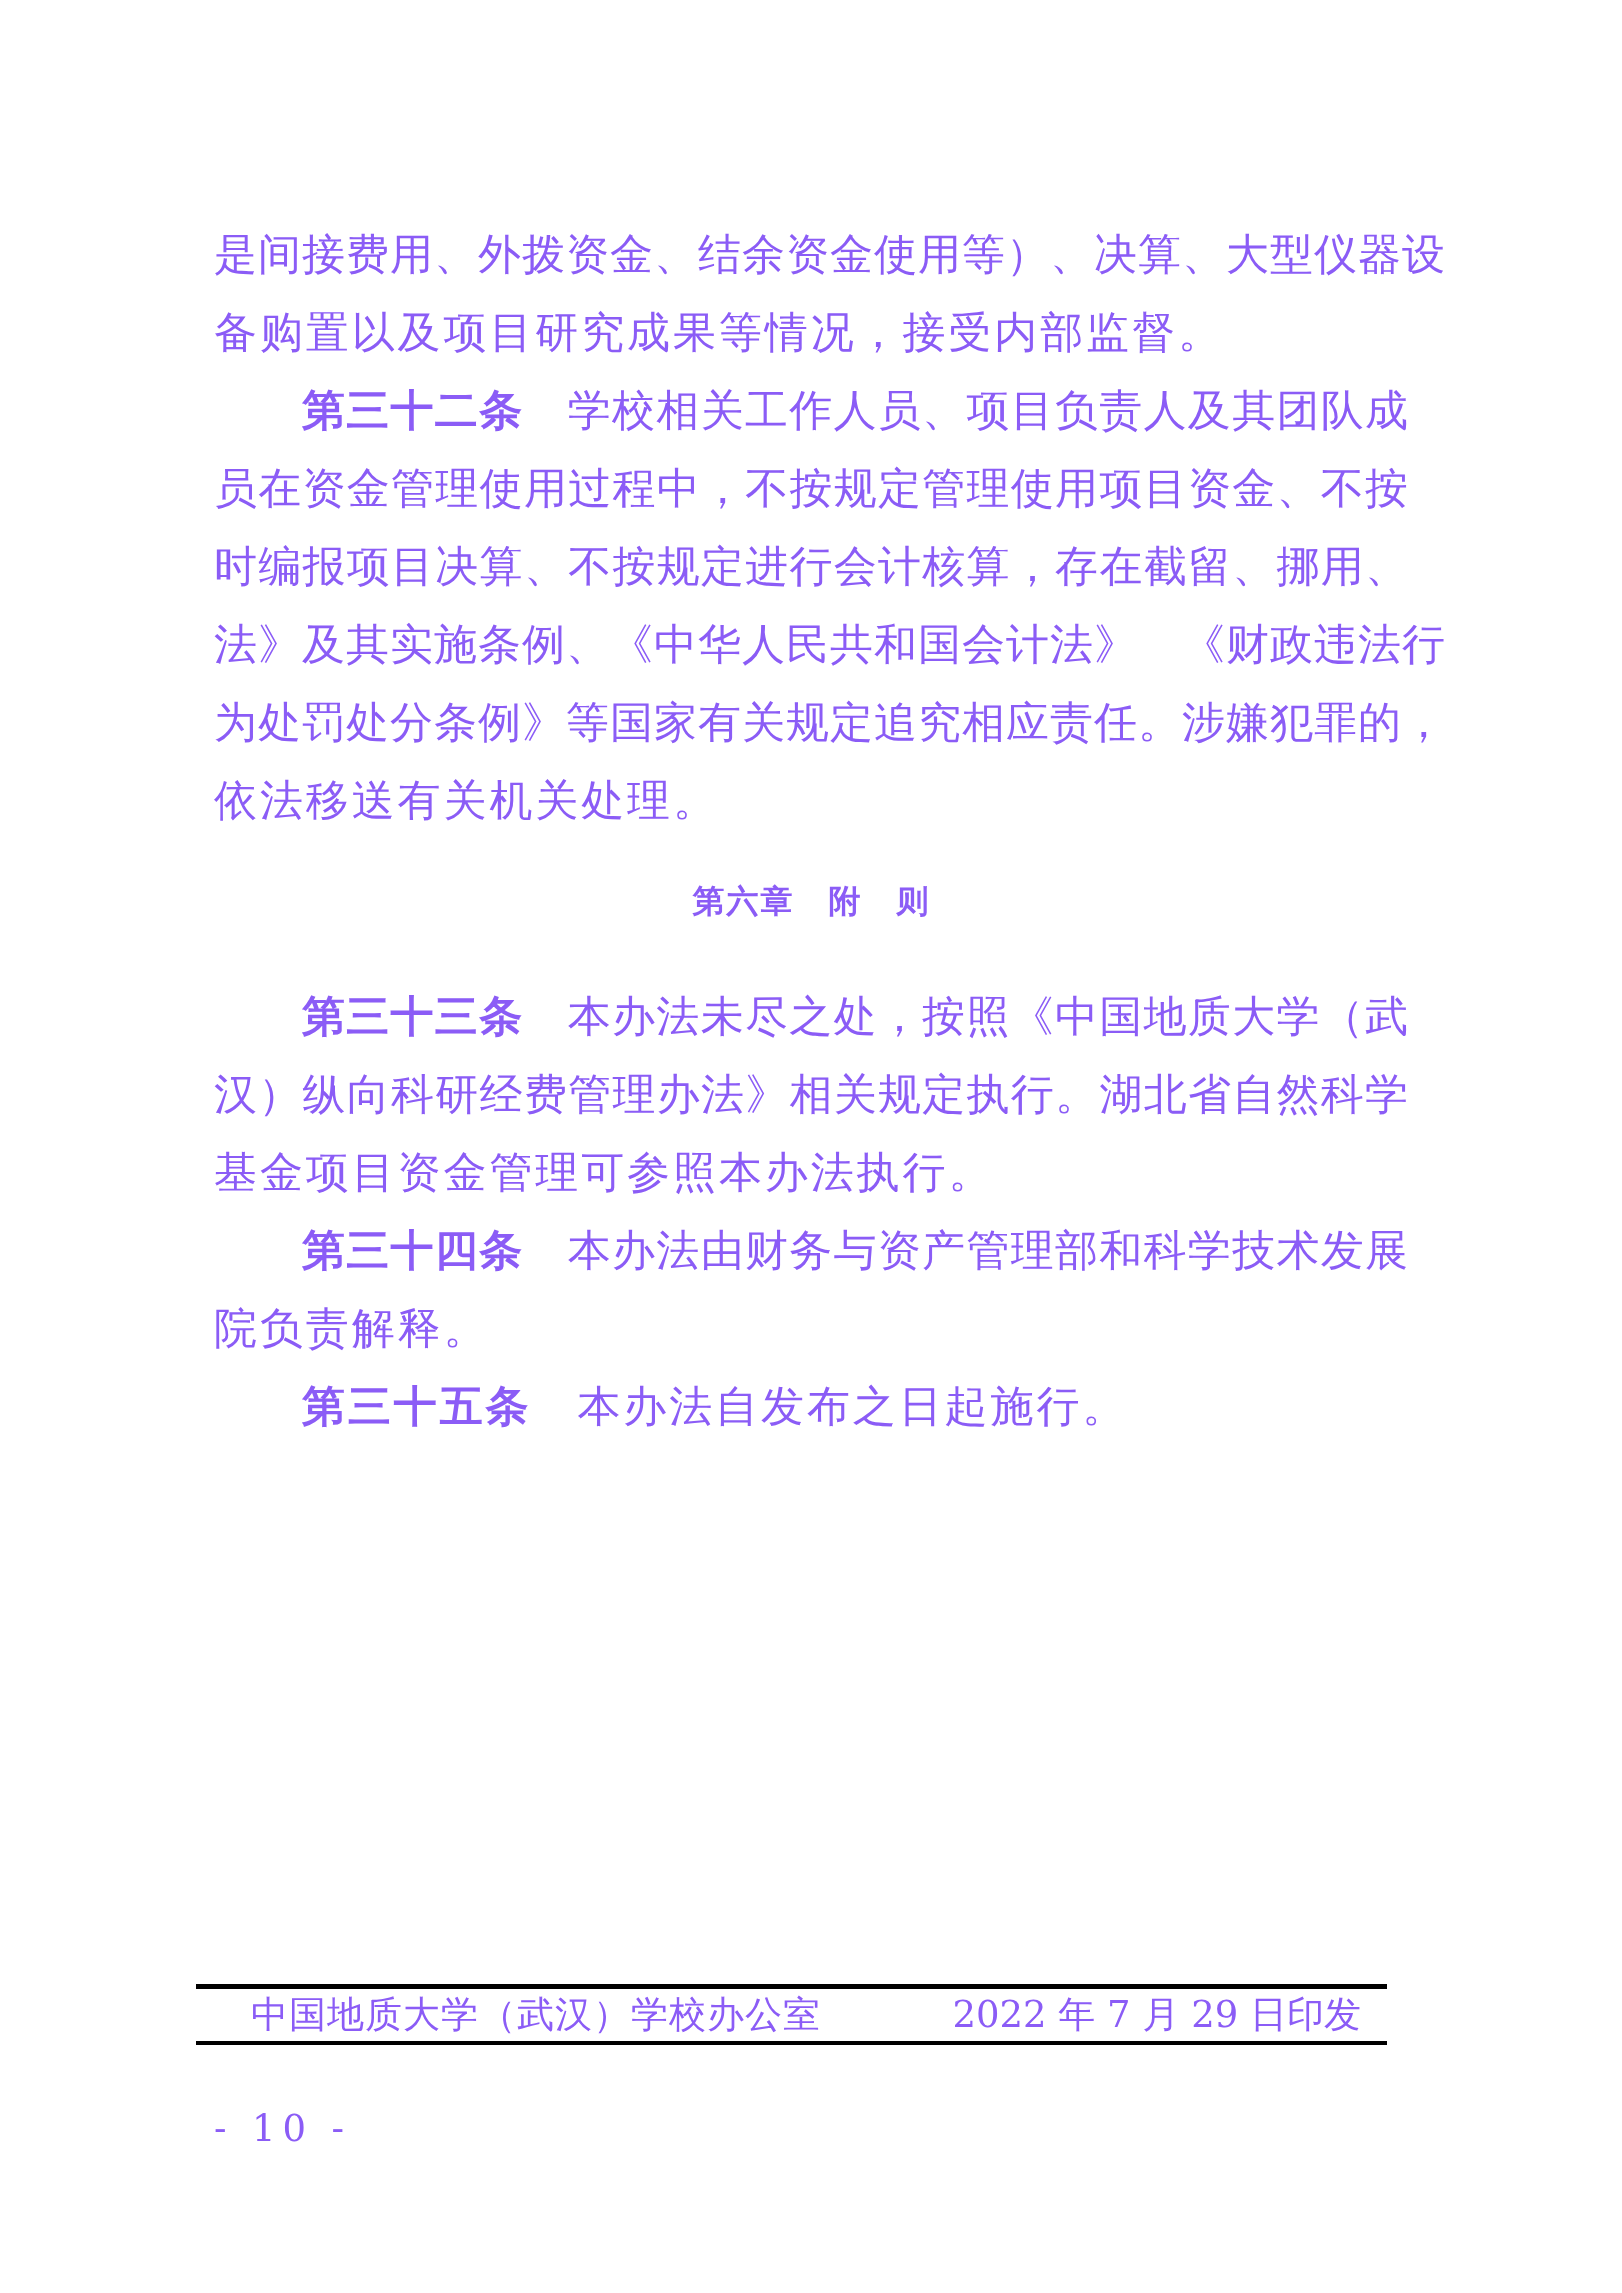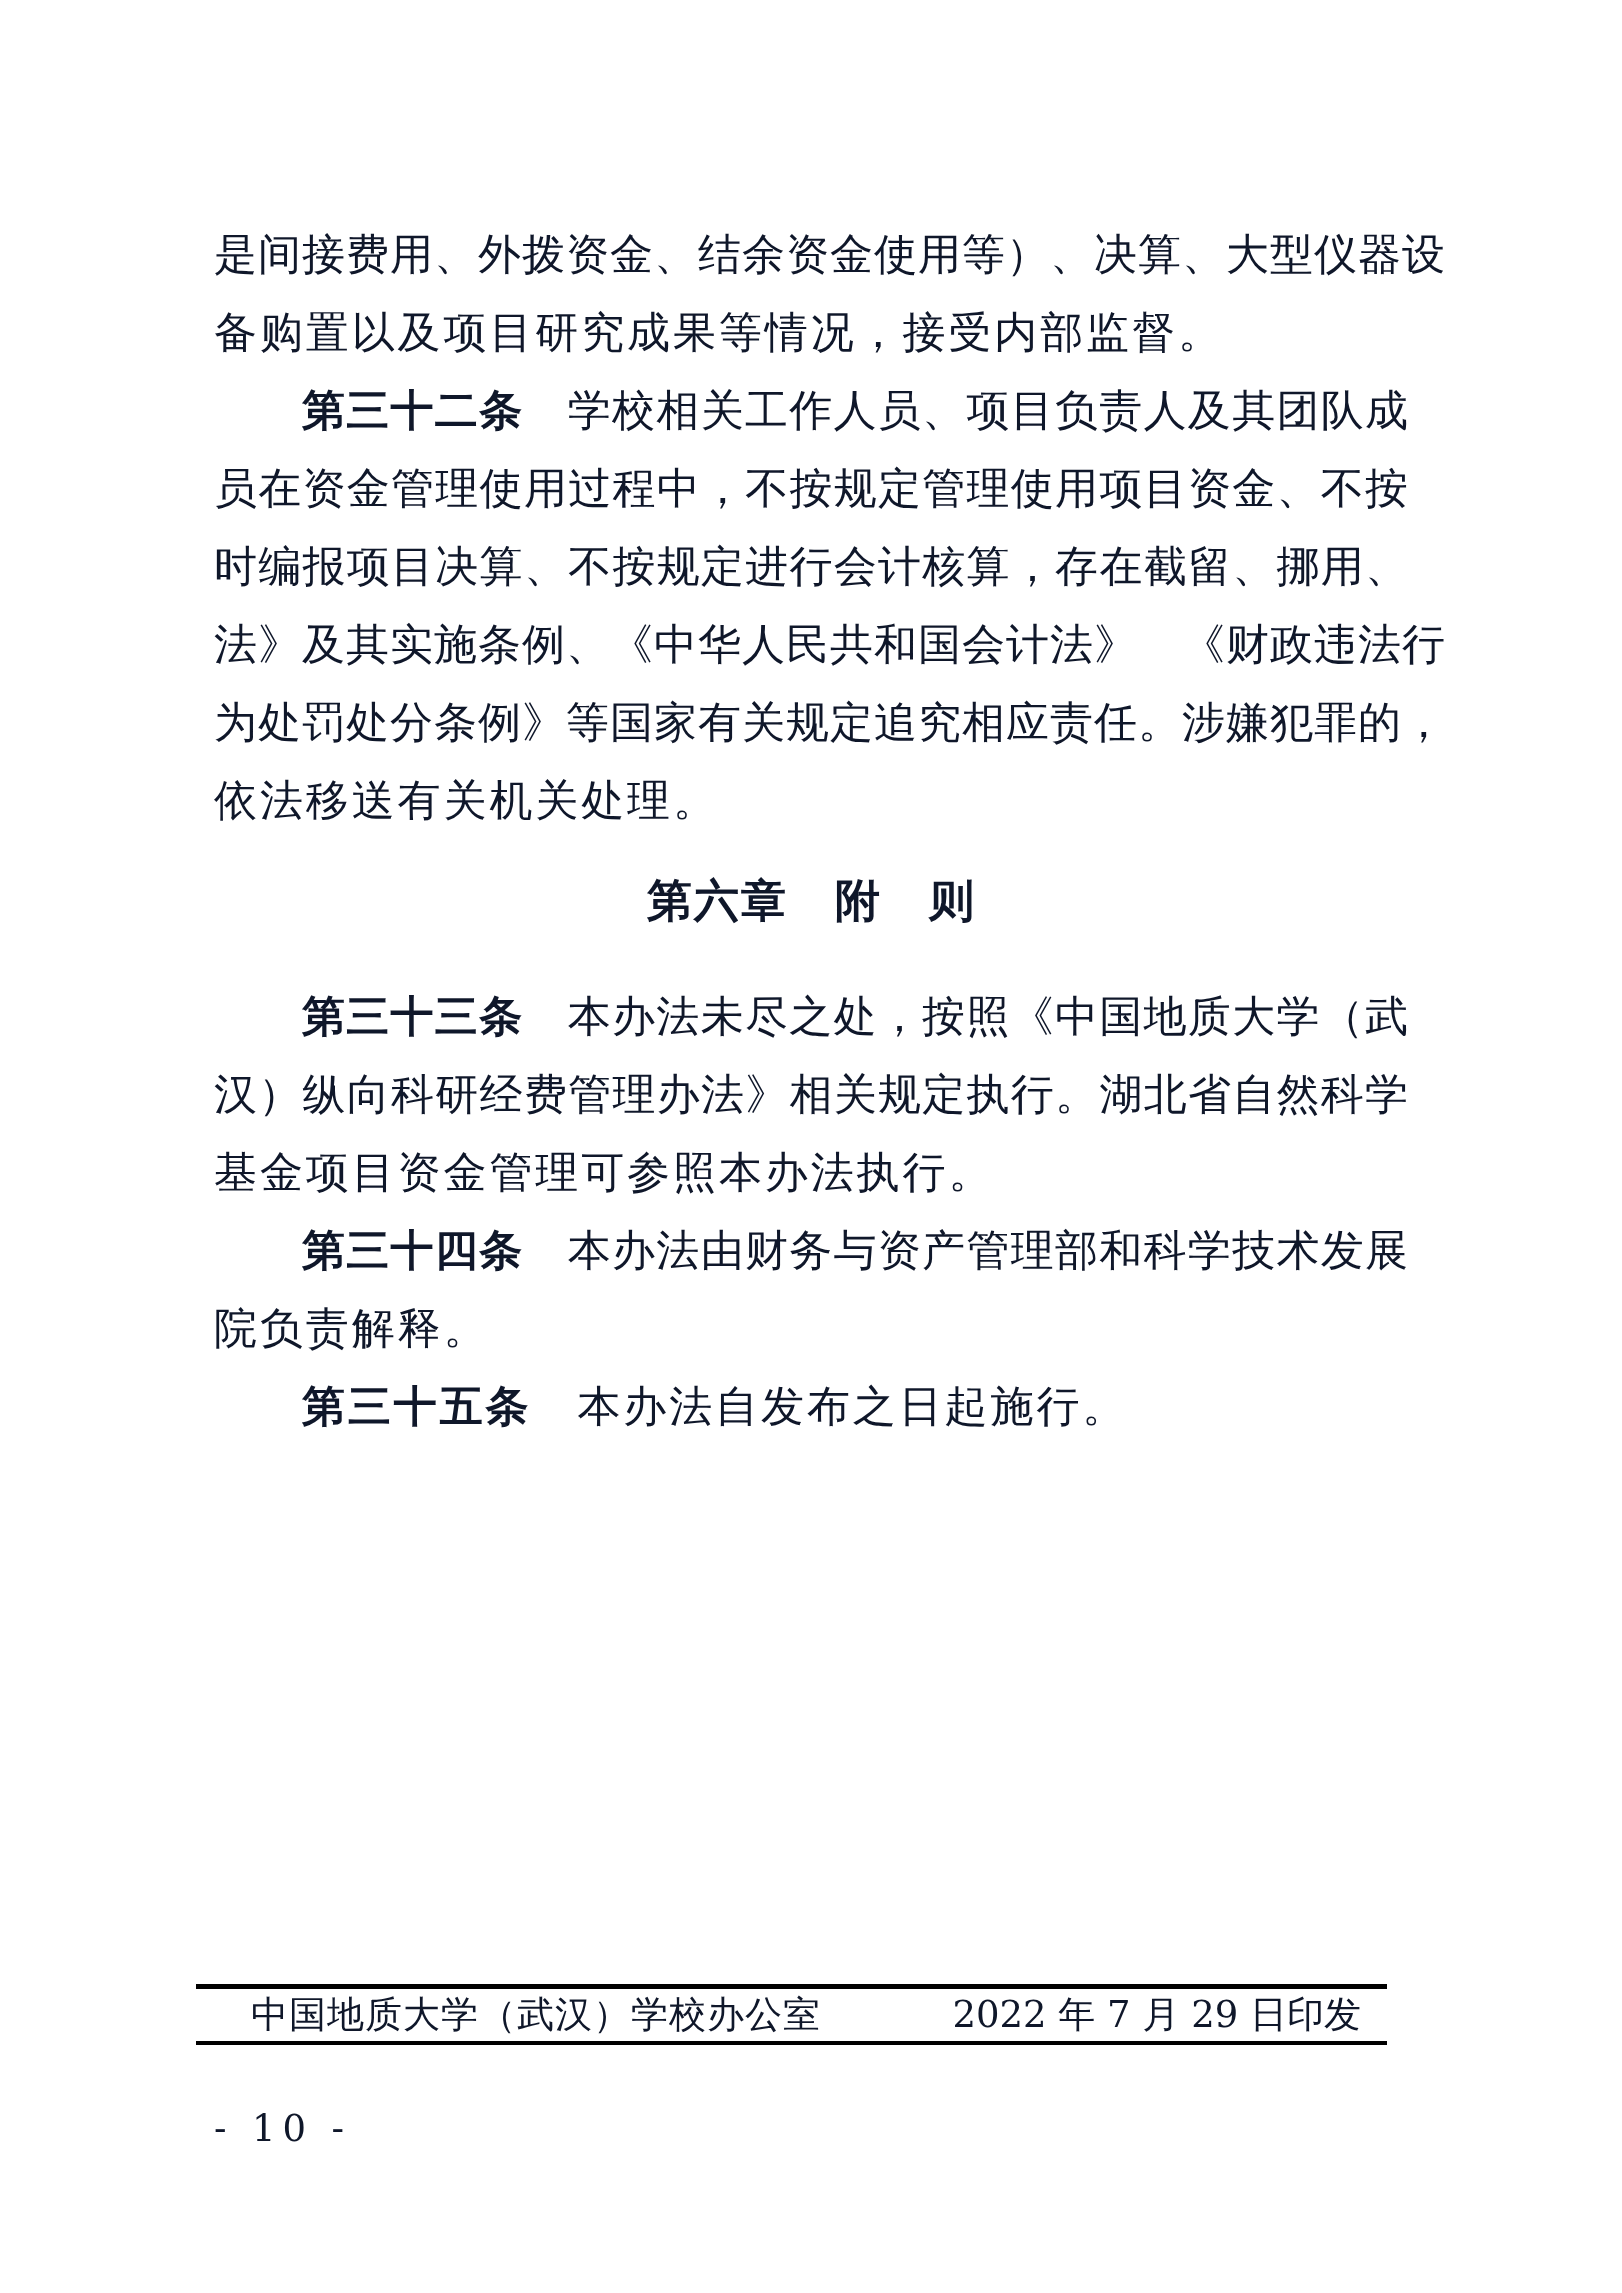--- a/index.html
+++ b/index.html
@@ -7,21 +7,21 @@
     padding: 0;
     background: #e8e8e8;
   }
   .page {
     position: relative;
     width: 1622px;
     height: 2294px;
     background: #ffffff;
     overflow: hidden;
     font-family: "DejaVu Serif", "Liberation Serif", serif;
-    color: #0f172a;
+    color: #8b5cf6;
   }
   .doc-body {
     position: absolute;
     left: 214px;
     top: 215px;
     width: 1195px;
   }
   .line {
     height: 78px;
     line-height: 78px;
@@ -44,21 +44,21 @@
     font-family: "DejaVu Sans", "Liberation Sans", sans-serif;
     font-weight: 700;
   }
   .heading {
     height: 78px;
     line-height: 78px;
     margin-top: 22.5px;
     margin-bottom: 37px;
     text-align: center;
     text-align-last: center;
-    font-size: 45px;
+    font-size: 32px;
     font-weight: 700;
     font-family: "DejaVu Sans", "Liberation Sans", sans-serif;
     letter-spacing: 2px;
   }
   .footer-box {
     position: absolute;
     left: 196px;
     top: 1984px;
     width: 1110px; 
     height: 52px;

